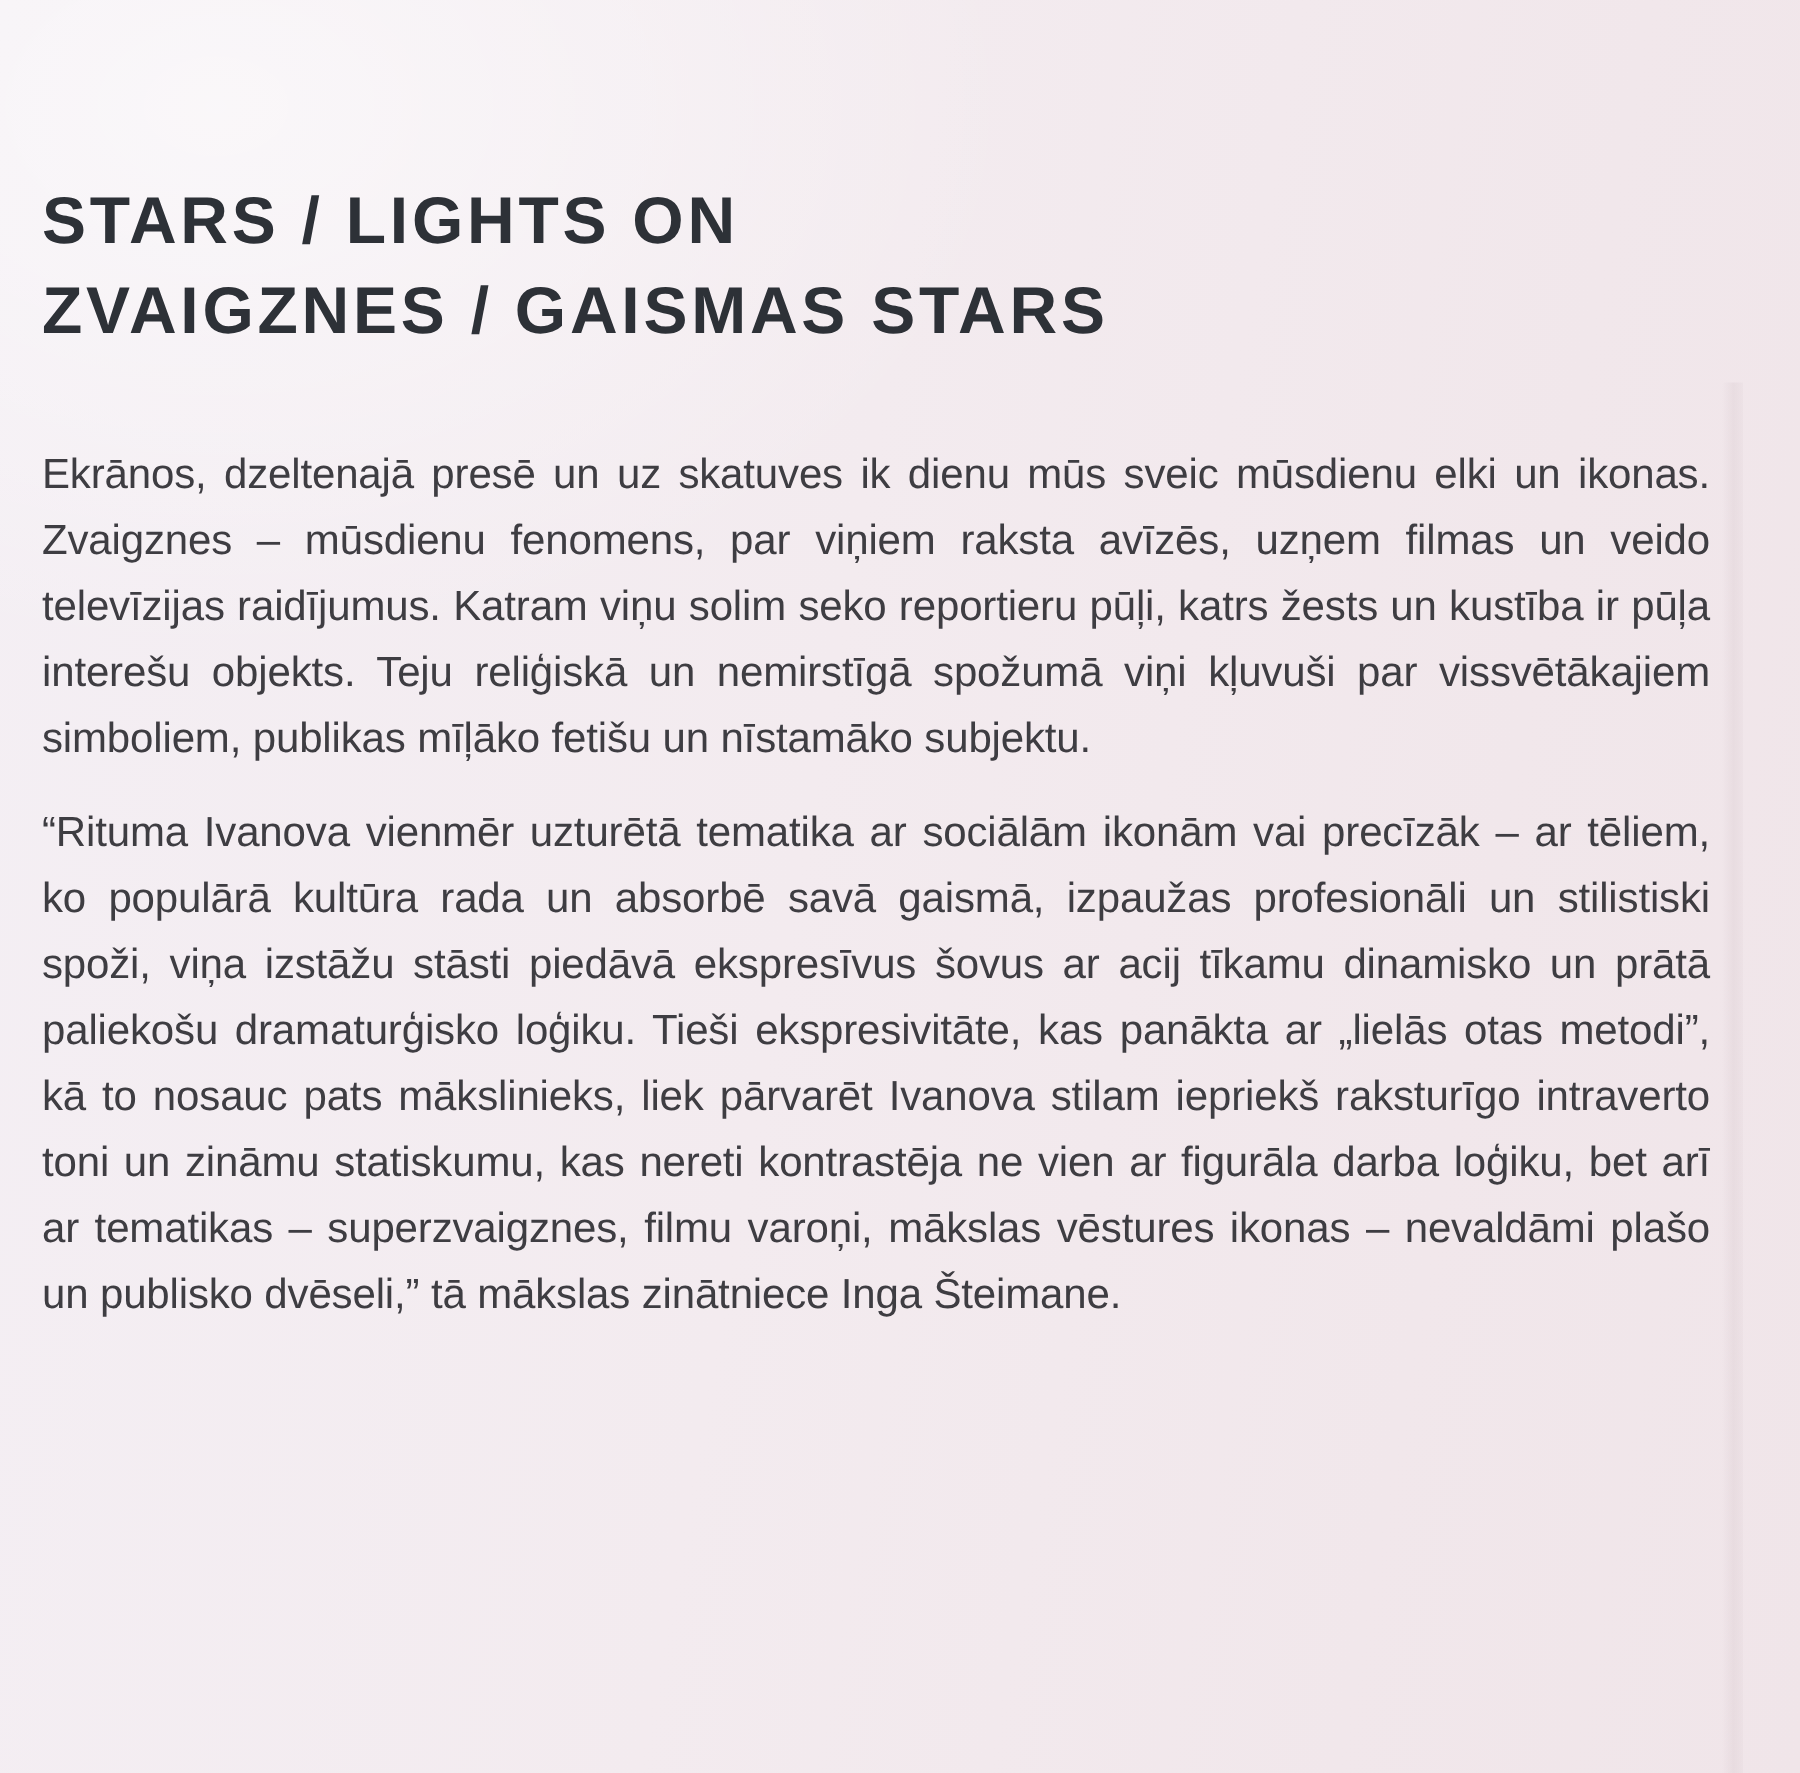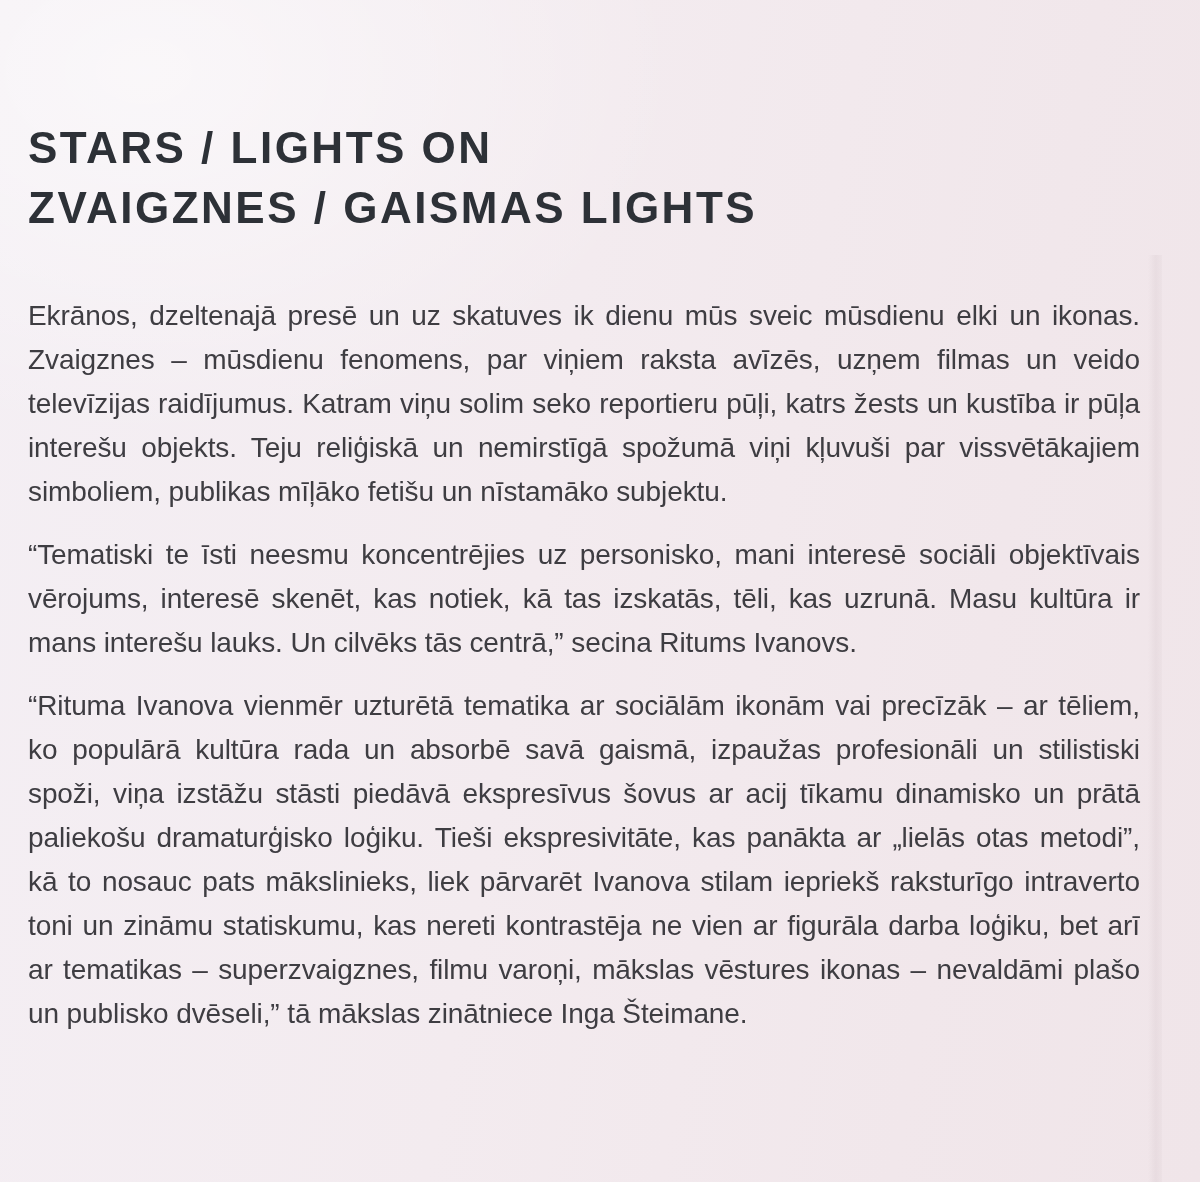--- a/index.html
+++ b/index.html
@@ -60,23 +60,22 @@
 </head>
 <body>
 
 <main class="panel">
 
   <div class="page-edge"></div>
 
   <header class="title-block">
     <h1>
       <span class="title-line">STARS / LIGHTS ON</span>
-      <span class="title-line">ZVAIGZNES / GAISMAS LIGHTS</span>
+      <span class="title-line">ZVAIGZNES / GAISMAS STARS</span>
     </h1>
   </header>
 
   <section class="body-text">
     <p>Ekrānos, dzeltenajā presē un uz skatuves ik dienu mūs sveic mūsdienu elki un ikonas. Zvaigznes – mūsdienu fenomens, par viņiem raksta avīzēs, uzņem filmas un veido televīzijas raidījumus. Katram viņu solim seko reportieru pūļi, katrs žests un kustība ir pūļa interešu objekts. Teju reliģiskā un nemirstīgā spožumā viņi kļuvuši par vissvētākajiem simboliem, publikas mīļāko fetišu un nīstamāko subjektu.</p>
-    <p>“Tematiski te īsti neesmu koncentrējies uz personisko, mani interesē sociāli objektīvais vērojums, interesē skenēt, kas notiek, kā tas izskatās, tēli, kas uzrunā. Masu kultūra ir mans interešu lauks. Un cilvēks tās centrā,” secina Ritums Ivanovs.</p>
     <p>“Rituma Ivanova vienmēr uzturētā tematika ar sociālām ikonām vai precīzāk – ar tēliem, ko populārā kultūra rada un absorbē savā gaismā, izpaužas profesionāli un stilistiski spoži, viņa izstāžu stāsti piedāvā ekspresīvus šovus ar acij tīkamu dinamisko un prātā paliekošu dramaturģisko loģiku. Tieši ekspresivitāte, kas panākta ar „lielās otas metodi”, kā to nosauc pats mākslinieks, liek pārvarēt Ivanova stilam iepriekš raksturīgo intraverto toni un zināmu statiskumu, kas nereti kontrastēja ne vien ar figurāla darba loģiku, bet arī ar tematikas – superzvaigznes, filmu varoņi, mākslas vēstures ikonas – nevaldāmi plašo un publisko dvēseli,” tā mākslas zinātniece Inga Šteimane.</p>
   </section>
 
 </main>
 
 </body></html>

